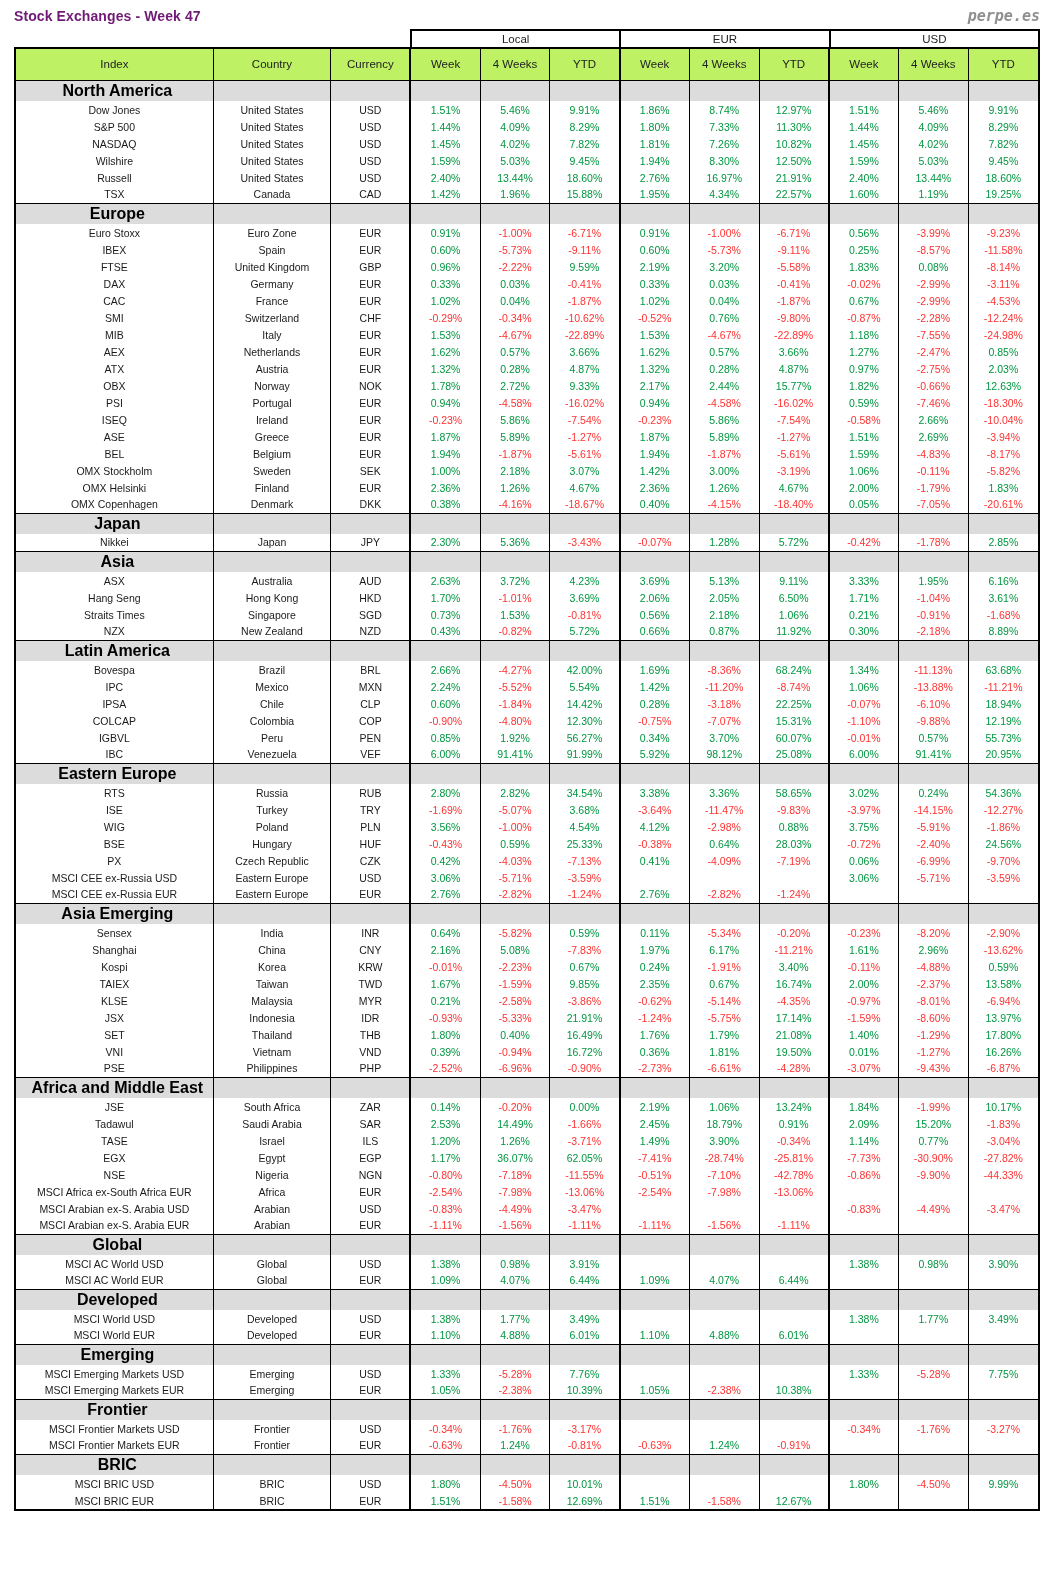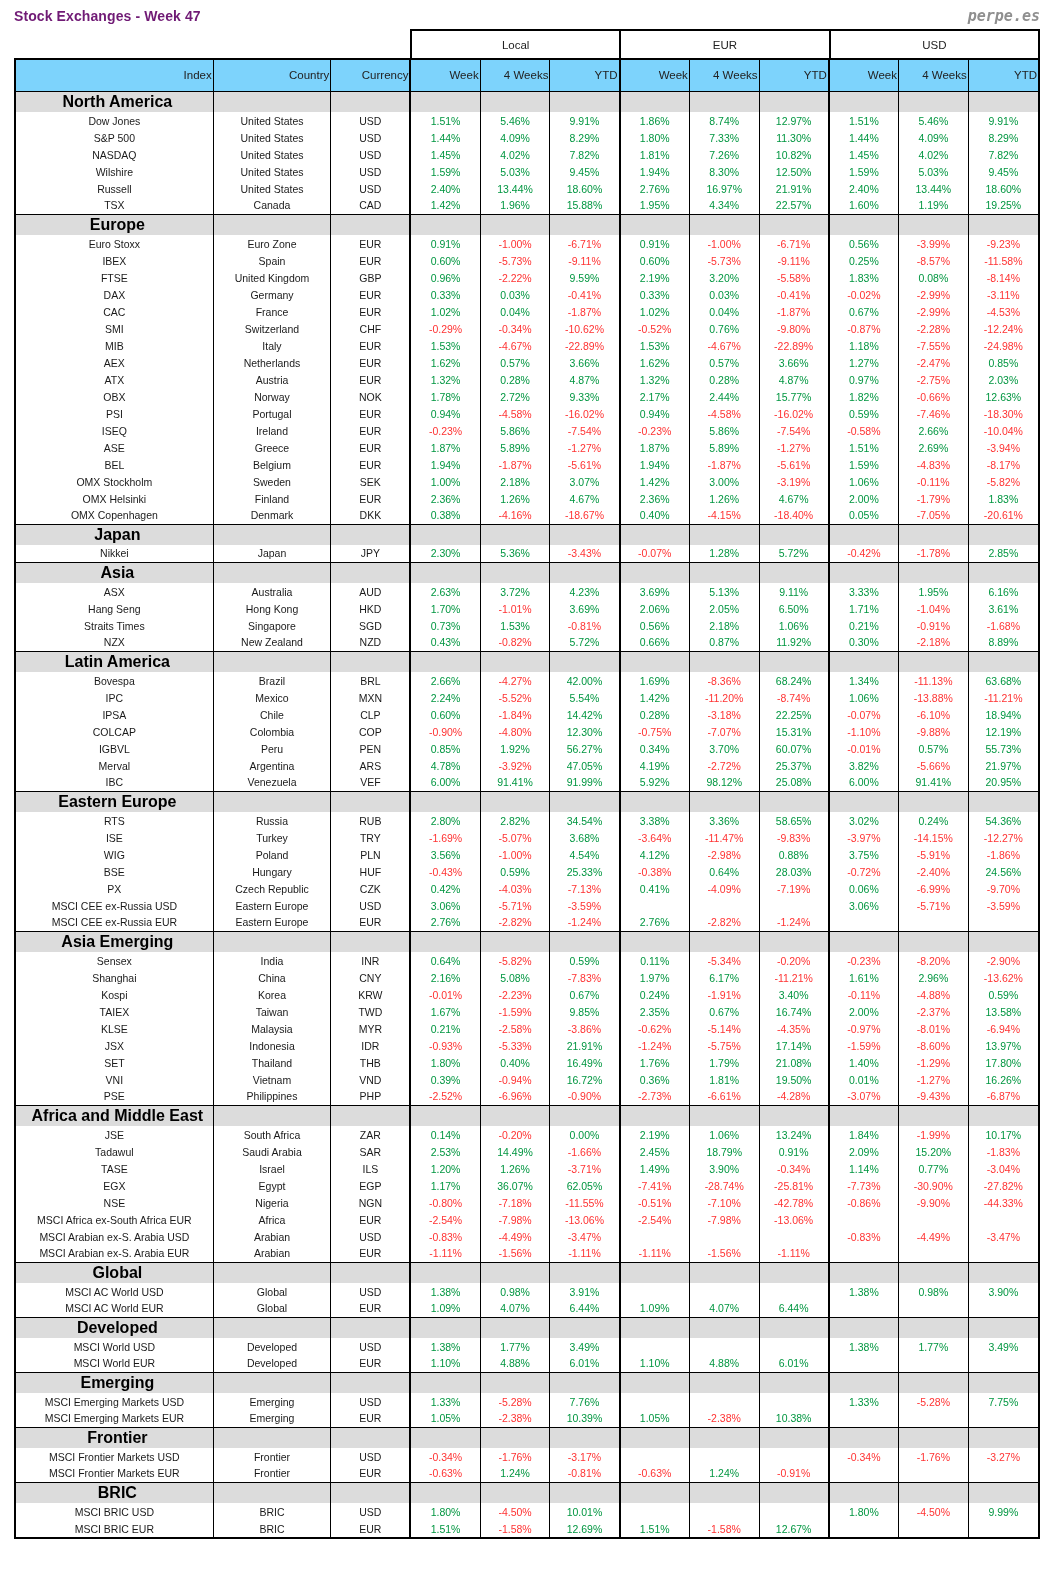--- a/index.html
+++ b/index.html
@@ -2,33 +2,33 @@
 <html><head>
 <meta charset="utf-8">
 <style>
   html,body{margin:0;padding:0;background:#ffffff;}
   body{width:1054px;font-family:"Liberation Sans", sans-serif;color:#000;}
   .page{width:1054px;box-sizing:border-box;padding:7px 14px 4px 14px;}
   .topbar{display:flex;justify-content:space-between;align-items:baseline;height:22px;}
   .title{font-size:14px;font-weight:bold;color:#701a75;letter-spacing:0.1px;}
   .brand{font-family:"DejaVu Sans Mono", monospace;font-style:italic;font-weight:bold;font-size:15px;color:#8f8f8f;}
   
-  .band{display:flex;margin-left:38.6%;width:61.4%;box-sizing:border-box;height:29px;}
+  .band{display:flex;margin-left:38.6%;width:61.4%;box-sizing:border-box;height:18px;}
   .band-cell{flex:1;box-sizing:border-box;border:2px solid #000;border-bottom:none;
     display:flex;align-items:center;justify-content:center;font-size:11.5px;color:#222;}
   .band-cell + .band-cell{border-left:none;}
   
   .table-wrap{border:2px solid #000;}
   table{width:100%;border-collapse:collapse;table-layout:fixed;}
   col.w-index{width:19.3%;}
   col.w-country{width:11.5%;}
   col.w-currency{width:7.8%;}
   col.w-val{width:6.822%;}
-  th{height:31px;font-weight:normal;font-size:11.5px;color:#222;text-align:right;
-     border-bottom:1px solid #000;background:#7dd3fc;}
+  th{height:31px;font-weight:normal;font-size:11.5px;color:#222;text-align:center;
+     border-bottom:1px solid #000;background:#bef264;}
   td{height:17px;padding:0 2px;font-size:10.5px;text-align:center;white-space:nowrap;
      overflow:hidden;color:#1a1a1a;}
   th,td{box-sizing:border-box;}
   
   .c1,.c2,.c3,.c4,.c5,.c6,.c7,.c8,.c9,.c10,.c11{border-left:1px solid #000;}
   .c3,.c6,.c9{border-left-width:2px;}
   th.c1,th.c2,th.c3,th.c4,th.c5,th.c6,th.c7,th.c8,th.c9,th.c10,th.c11{border-left:1px solid #000;}
   th.c3,th.c6,th.c9{border-left-width:2px;}
   tr.section td{height:21px;background:#dcdcdc;border-top:1px solid #000;}
   tr.section td.sec-label{font-size:16px;font-weight:bold;text-align:center;padding-left:8px;color:#000;}
@@ -610,34 +610,20 @@
             <td class="c4 pos">1.92%</td>
             <td class="c5 pos">56.27%</td>
             <td class="c6 pos">0.34%</td>
             <td class="c7 pos">3.70%</td>
             <td class="c8 pos">60.07%</td>
             <td class="c9 neg">-0.01%</td>
             <td class="c10 pos">0.57%</td>
             <td class="c11 pos">55.73%</td>
           </tr>
           <tr>
-            <td class="c0 lbl">Merval</td>
-            <td class="c1 lbl">Argentina</td>
-            <td class="c2 lbl">ARS</td>
-            <td class="c3 pos">4.78%</td>
-            <td class="c4 neg">-3.92%</td>
-            <td class="c5 pos">47.05%</td>
-            <td class="c6 pos">4.19%</td>
-            <td class="c7 neg">-2.72%</td>
-            <td class="c8 pos">25.37%</td>
-            <td class="c9 pos">3.82%</td>
-            <td class="c10 neg">-5.66%</td>
-            <td class="c11 pos">21.97%</td>
-          </tr>
-          <tr>
             <td class="c0 lbl">IBC</td>
             <td class="c1 lbl">Venezuela</td>
             <td class="c2 lbl">VEF</td>
             <td class="c3 pos">6.00%</td>
             <td class="c4 pos">91.41%</td>
             <td class="c5 pos">91.99%</td>
             <td class="c6 pos">5.92%</td>
             <td class="c7 pos">98.12%</td>
             <td class="c8 pos">25.08%</td>
             <td class="c9 pos">6.00%</td>

